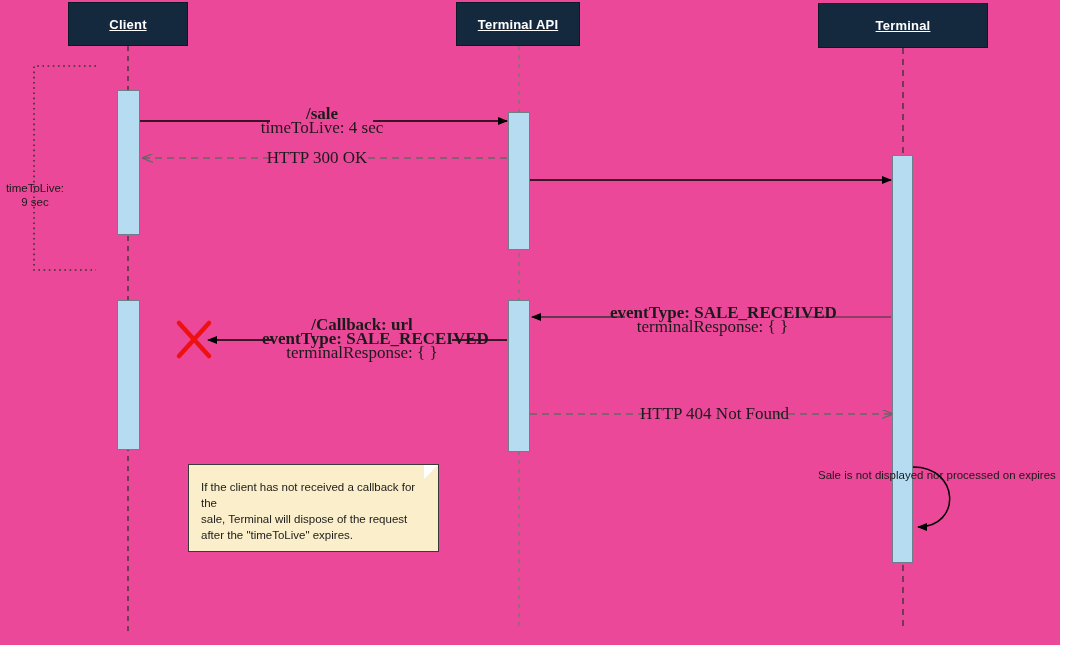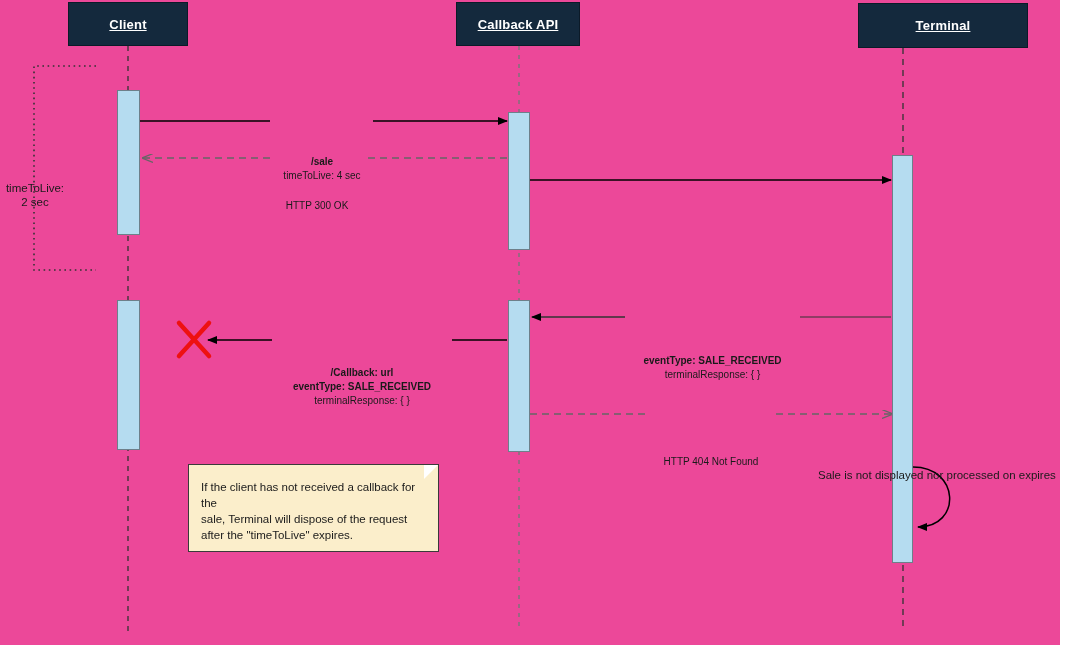--- a/index.html
+++ b/index.html
@@ -43,26 +43,25 @@
   }
   .activation {
     position: absolute;
     background: #b5dcf0;
     border: 1px solid #6e7f8a;
     box-sizing: border-box;
   }
   .msg-label {
     position: absolute;
     text-align: center;
-    font-size: 10px;
+    font-size: 17px;
     color: #1a1a1a;
     line-height: 14px;
-    font-family: Liberation Sans, sans-serif;
+    font-family: Liberation Serif, serif;
     white-space: nowrap;
-    margin-top: 48px;
   }
   .msg-label .bold {
     font-weight: bold;
   }
   .note {
     position: absolute;
     background: #fbeecb;
     border: 1px solid #3a3a3a;
     box-sizing: border-box;
     font-size: 11.5px;
@@ -150,24 +149,24 @@
     <path d="M913,467 C960,467 962,527 918,527" fill="none" stroke="#000000" stroke-width="1.5" marker-end="url(#arrow-solid-left)"></path>
 
     <path d="M425,464 L439,478" stroke="#3a3a3a" stroke-width="1" fill="none"></path>
   </svg>
 
   <div class="actor-box" style="left:68px; top:2px; width:120px; height:44px;">
     <span class="actor-label">Client</span>
   </div>
 
   <div class="actor-box" style="left:456px; top:2px; width:124px; height:44px;">
-    <span class="actor-label">Callback API</span>
-  </div>
-
-  <div class="actor-box" style="left:858px; top:3px; width:170px; height:45px;">
+    <span class="actor-label">Terminal API</span>
+  </div>
+
+  <div class="actor-box" style="left:818px; top:3px; width:170px; height:45px;">
     <span class="actor-label">Terminal</span>
   </div>
 
   <div class="activation" style="left:117px; top:90px; width:23px; height:145px;"></div>
   <div class="activation" style="left:117px; top:300px; width:23px; height:150px;"></div>
 
   <div class="activation" style="left:508px; top:112px; width:22px; height:138px;"></div>
   <div class="activation" style="left:508px; top:300px; width:22px; height:152px;"></div>
 
   <div class="activation" style="left:892px; top:155px; width:21px; height:408px;"></div>
@@ -191,21 +190,21 @@
     <div class="bold">eventType: SALE_RECEIVED</div>
     <div>terminalResponse: { }</div>
   </div>
 
   <div class="msg-label" style="left:640px; top:407px; width:142px;">
     <div>HTTP 404 Not Found</div>
   </div>
 
   <div class="ttl-label" style="left:2px; top:142px; width:66px;">
     <div>timeToLive:</div>
-    <div>2 sec</div>
+    <div>9 sec</div>
   </div>
 
   <div class="selfloop-label" style="left:818px; top:469px;">
     <span>Sale is not displayed nor processed on expires</span>
   </div>
 
   <div class="note" style="left:188px; top:464px; width:251px; height:88px;">
     <div class="note-fold"></div>
     <div>If the client has not received a callback for the</div>
     <div>sale, Terminal will dispose of the request</div>

